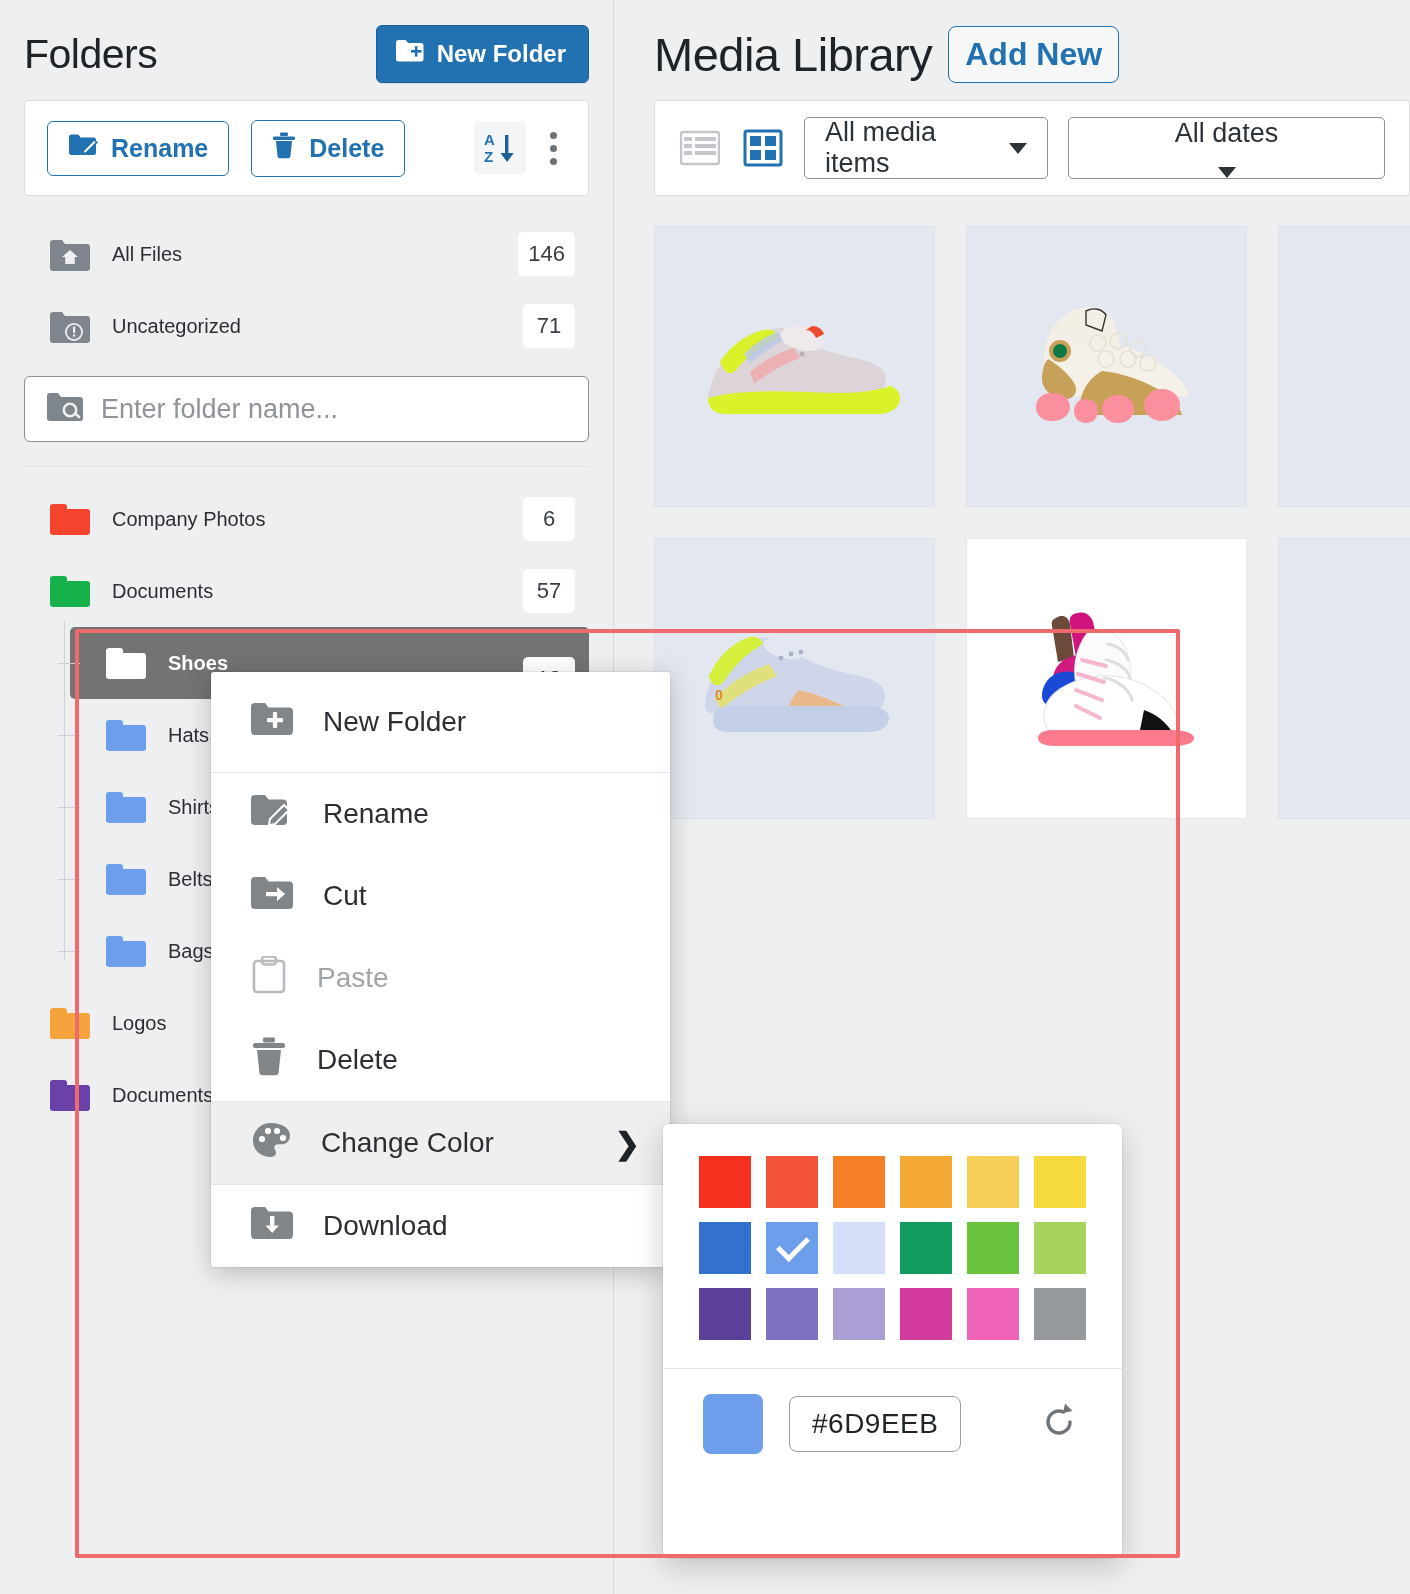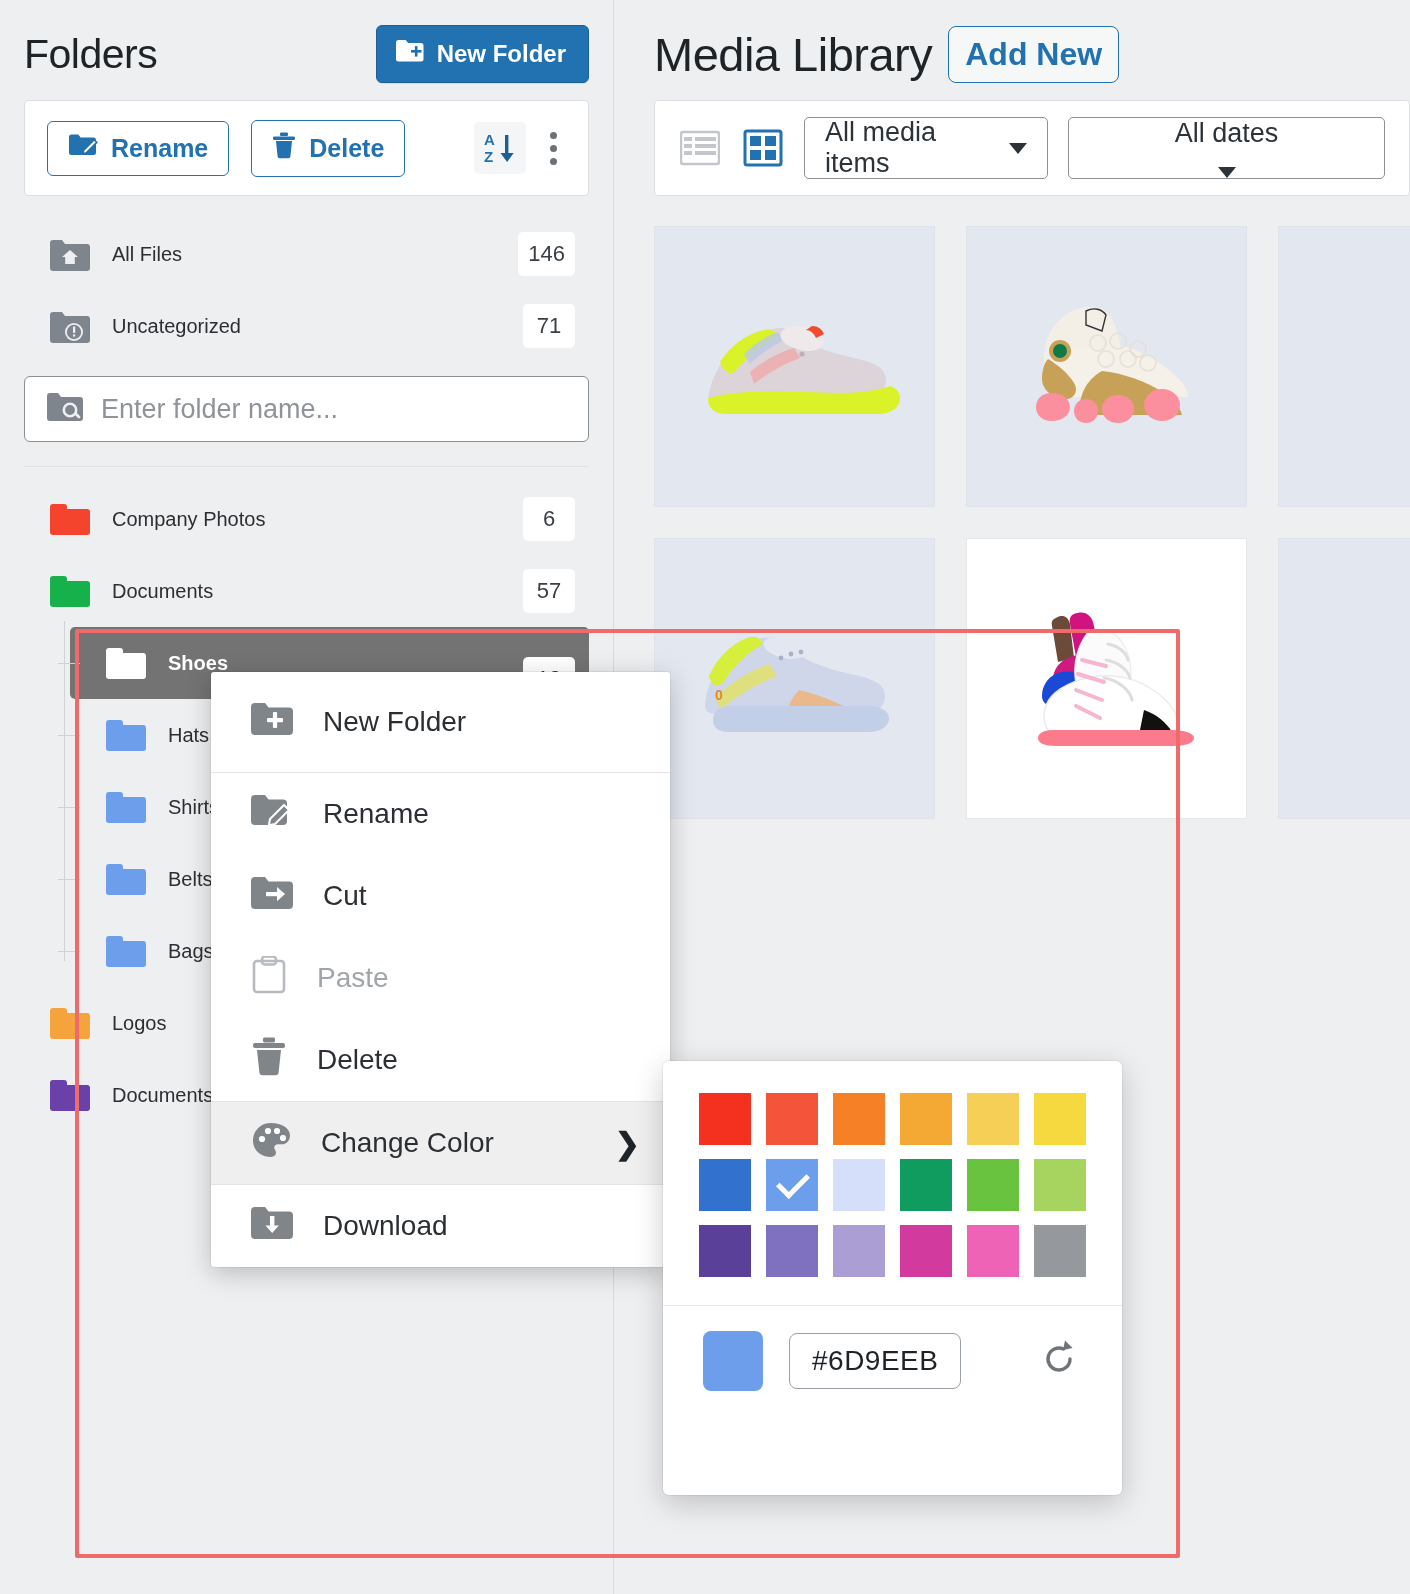--- a/index.html
+++ b/index.html
@@ -165,21 +165,21 @@
     font-size:28px; color:#2b2f33; cursor:pointer; gap:30px;
   }
   .ctx-item.first{ height:100px; }
   .ctx-item.disabled{ color:#a0a5aa; cursor:default; }
   .ctx-item.hl{ background:#efefef; }
   .ctx-sep{ height:1px; background:#e4e4e4; }
   .ctx-arrow{ margin-left:auto; font-size:30px; font-weight:700; color:#1d2327;}
 
   
   .color-pop{
-    position:absolute; left:663px; top:1061px; width:459px; height:434px;
+    position:absolute; left:663px; top:1124px; width:459px; height:434px;
     background:#fff; border-radius:6px;
     box-shadow:0 8px 30px rgba(0,0,0,.20), 0 0 0 1px rgba(0,0,0,.05);
     z-index:50;
   }
   .swatch-grid{
     padding:32px 34px 22px 34px;
     display:grid; grid-template-columns:repeat(6, 52px); gap:14px 15px;
     justify-content:center;
   }
   .sw{ width:52px; height:52px; cursor:pointer; position:relative; }

